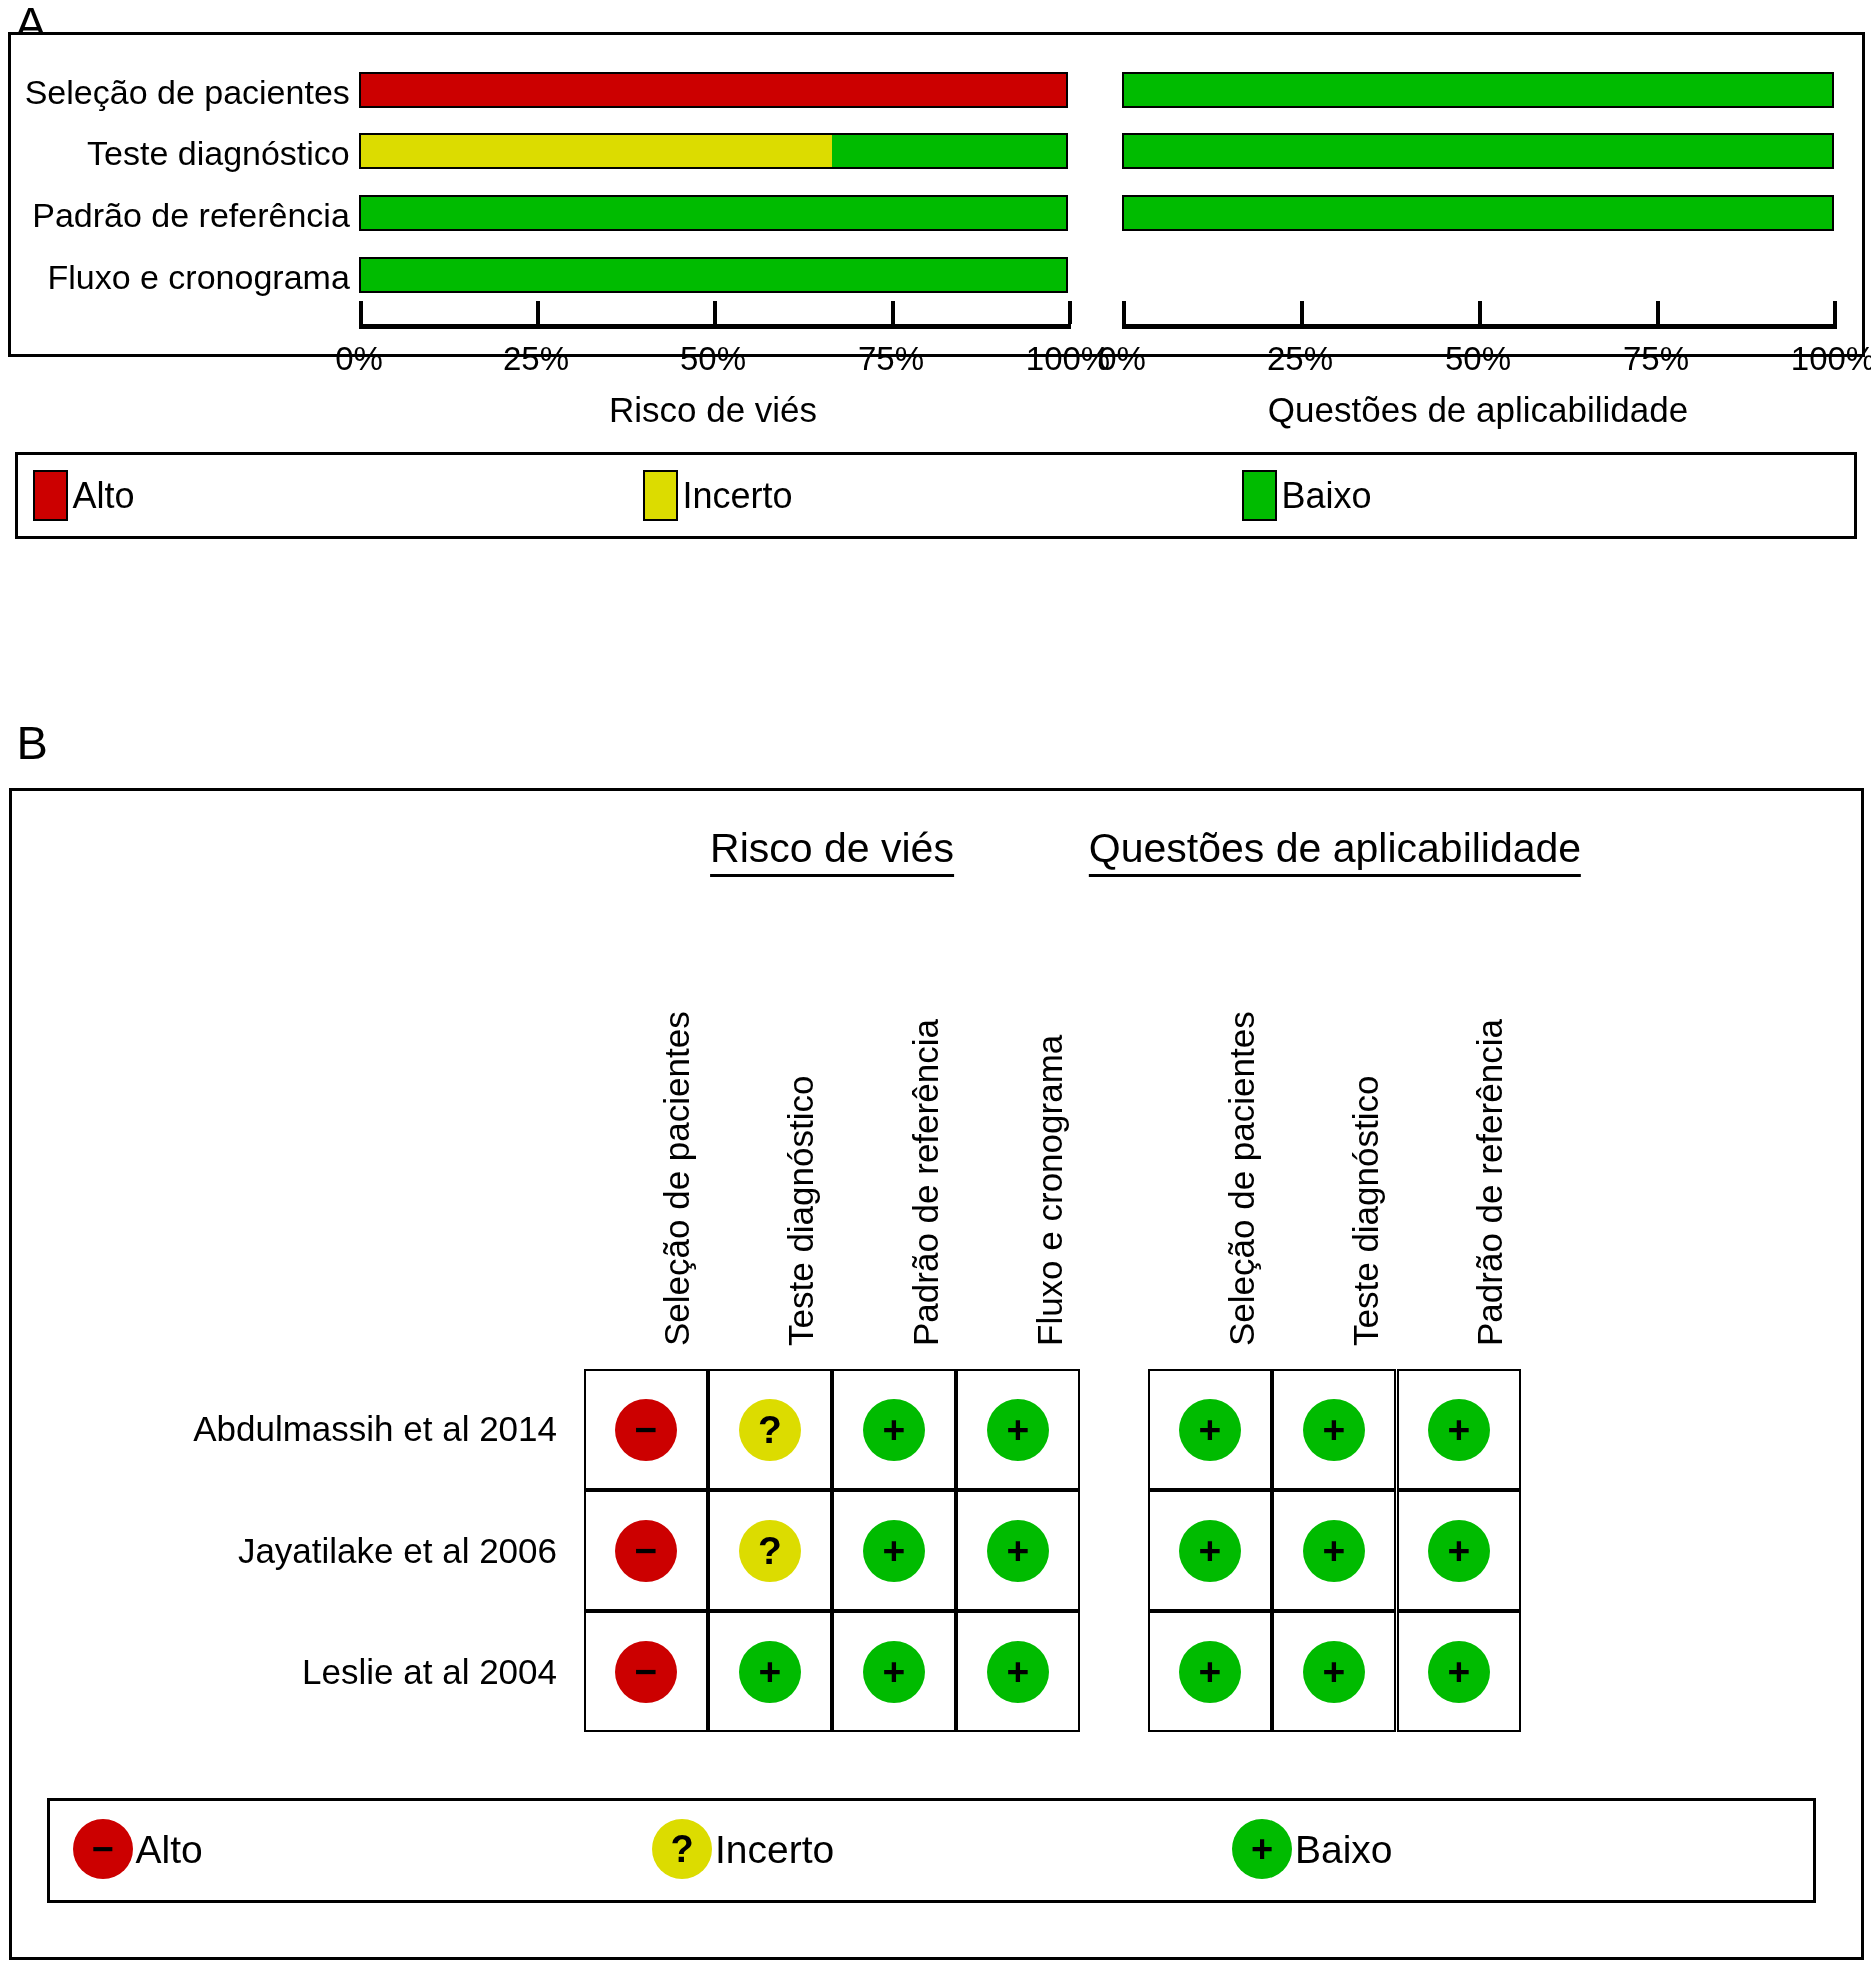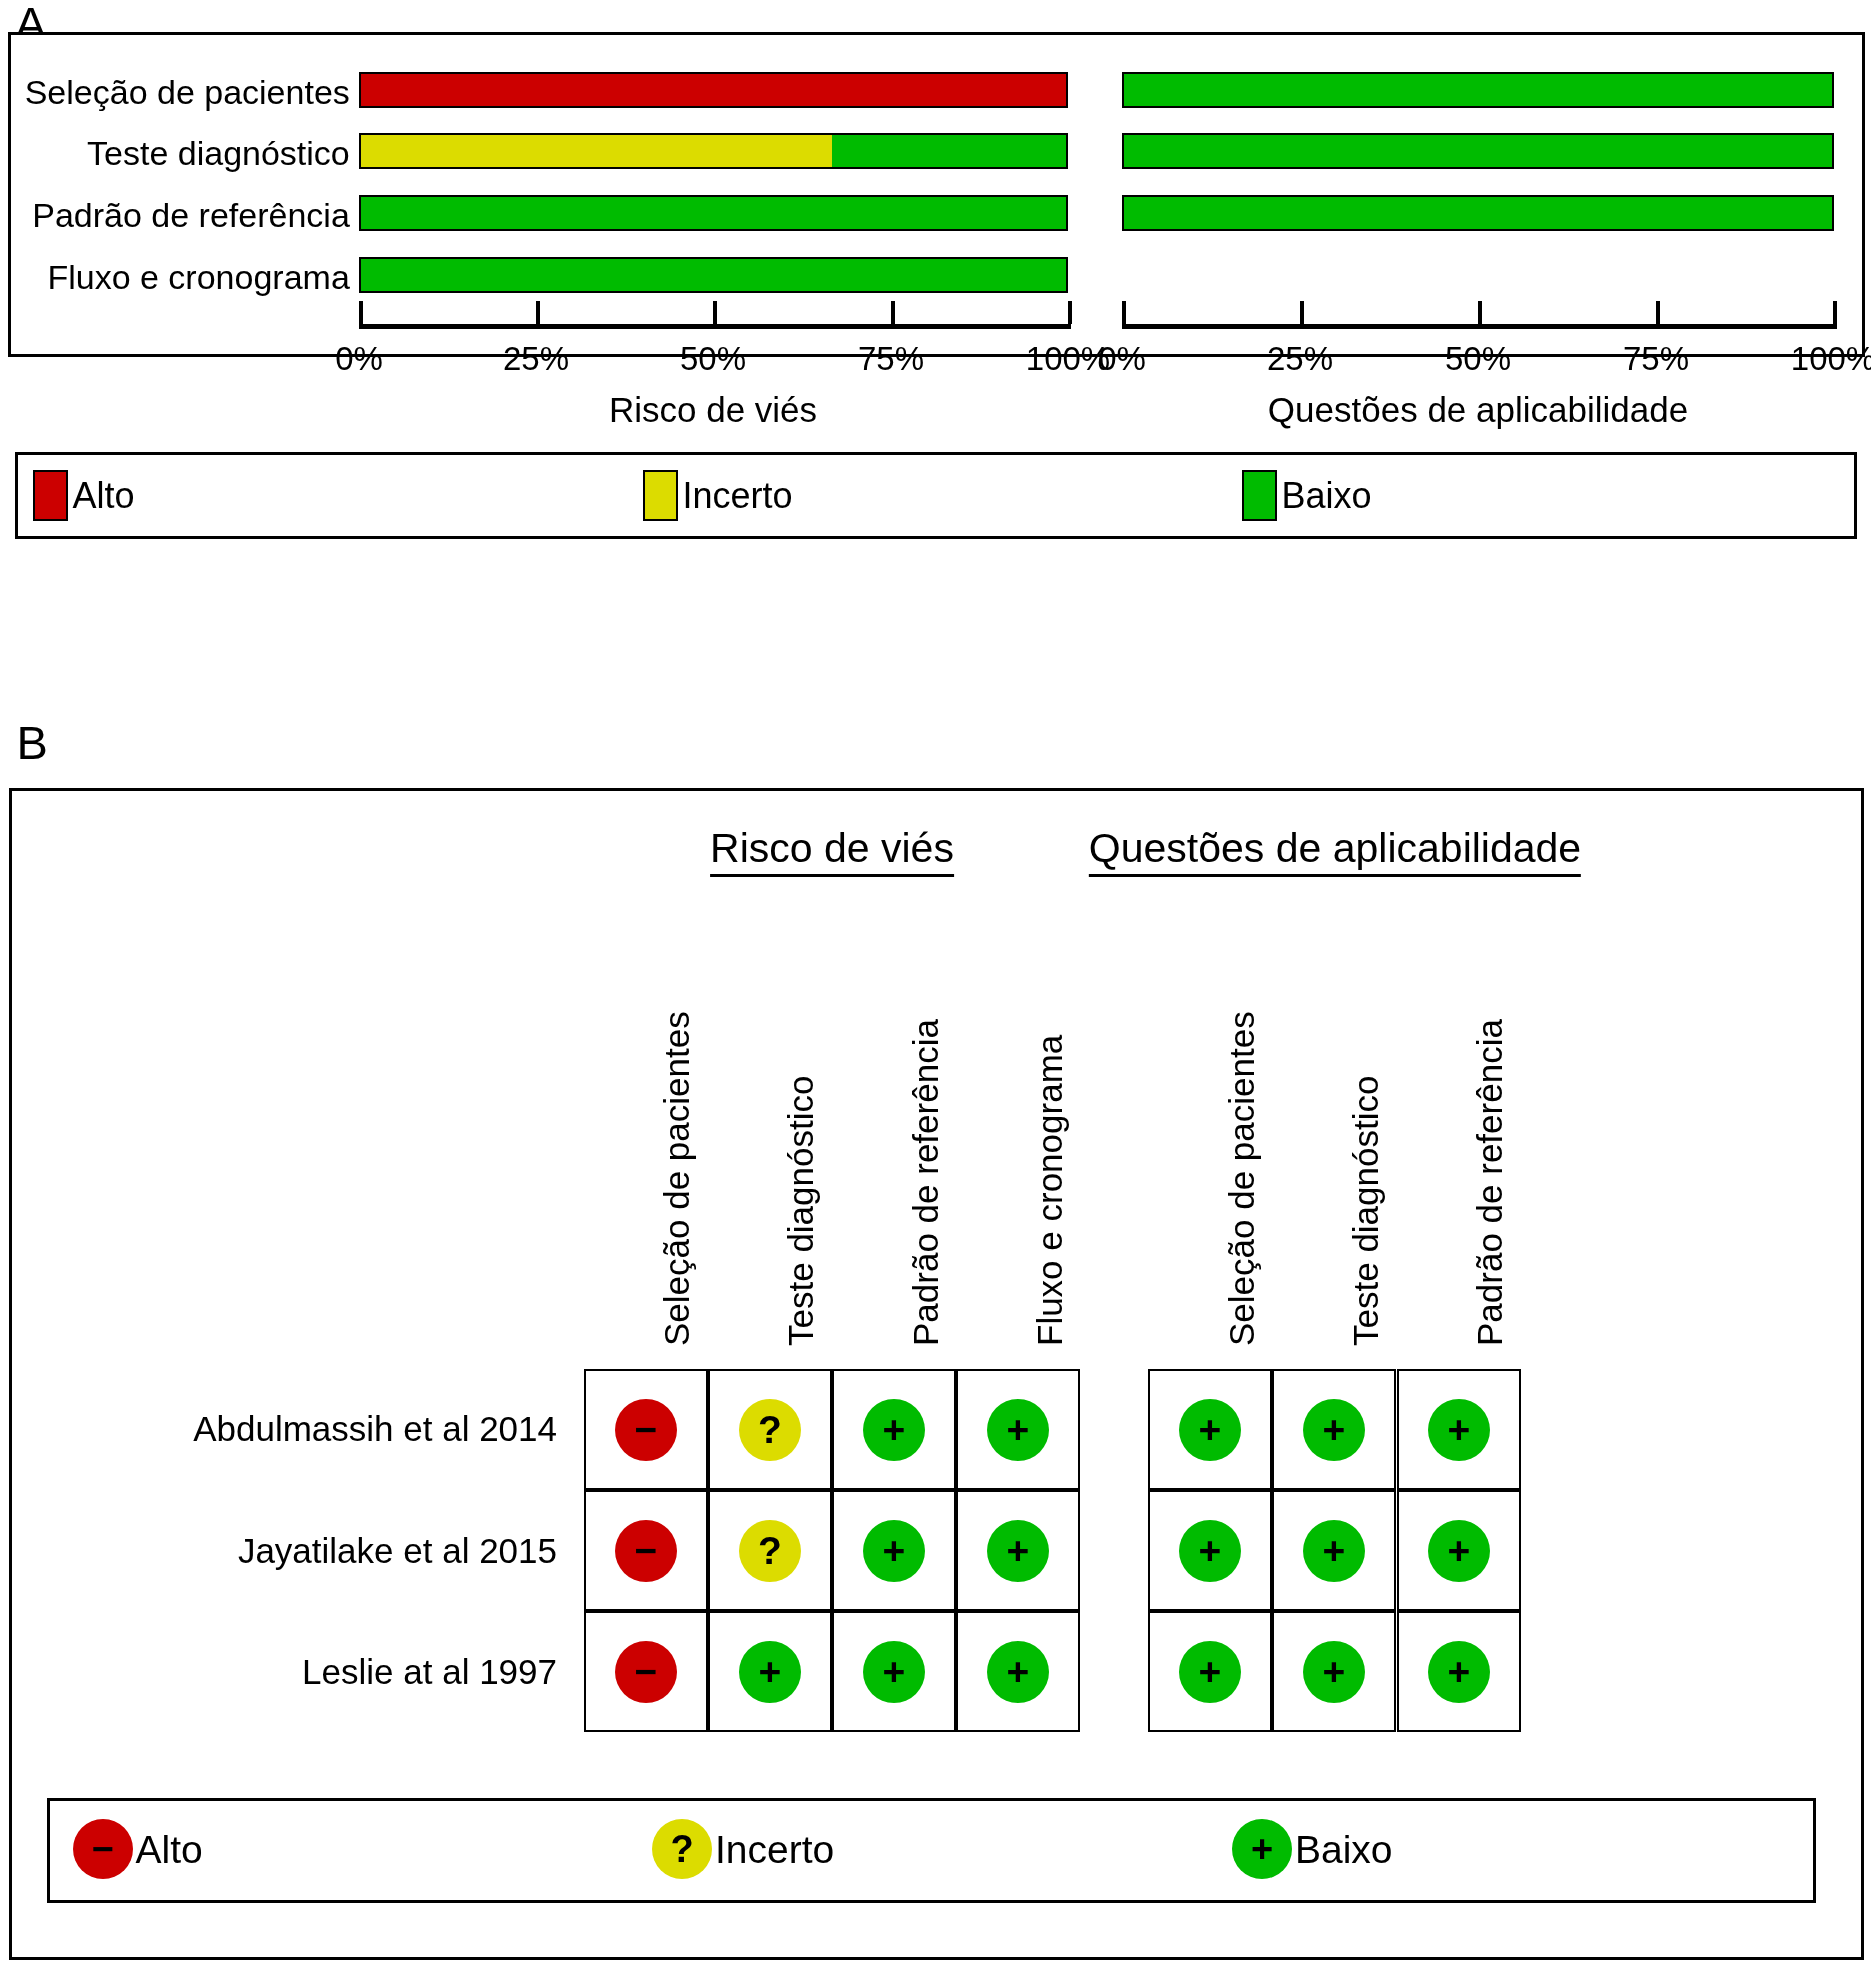--- a/index.html
+++ b/index.html
@@ -298,22 +298,22 @@
       <div class="colhead" style="left: 659px; top: 1346px; height: 0px;">Seleção de pacientes</div>
       <div class="colhead" style="left: 783px; top: 1346px; height: 0px;">Teste diagnóstico</div>
       <div class="colhead" style="left: 908px; top: 1346px; height: 0px;">Padrão de referência</div>
       <div class="colhead" style="left: 1032px; top: 1346px; height: 0px;">Fluxo e cronograma</div>
       <div class="colhead" style="left: 1224px; top: 1346px; height: 0px;">Seleção de pacientes</div>
       <div class="colhead" style="left: 1348px; top: 1346px; height: 0px;">Teste diagnóstico</div>
       <div class="colhead" style="left: 1472px; top: 1346px; height: 0px;">Padrão de referência</div>
     </div>
   <div id="panel-b-studylabels">
       <div class="studylabel" style="left: 105px; width: 452px; top: 1411px;">Abdulmassih et al 2014</div>
-      <div class="studylabel" style="left: 105px; width: 452px; top: 1533px;">Jayatilake et al 2015</div>
-      <div class="studylabel" style="left: 105px; width: 452px; top: 1654px;">Leslie at al 1997</div>
+      <div class="studylabel" style="left: 105px; width: 452px; top: 1533px;">Jayatilake et al 2006</div>
+      <div class="studylabel" style="left: 105px; width: 452px; top: 1654px;">Leslie at al 2004</div>
     </div>
   <div id="panel-b-grid">
       <div class="cell" style="left: 584px; top: 1369px; width: 124px; height: 121px;">
         <div class="judge" style="background: rgb(204, 0, 0);">−</div>
       </div>
       <div class="cell" style="left: 708px; top: 1369px; width: 124px; height: 121px;">
         <div class="judge" style="background: rgb(220, 220, 0);">?</div>
       </div>
       <div class="cell" style="left: 832px; top: 1369px; width: 124px; height: 121px;">
         <div class="judge" style="background: rgb(0, 187, 0);">+</div>

